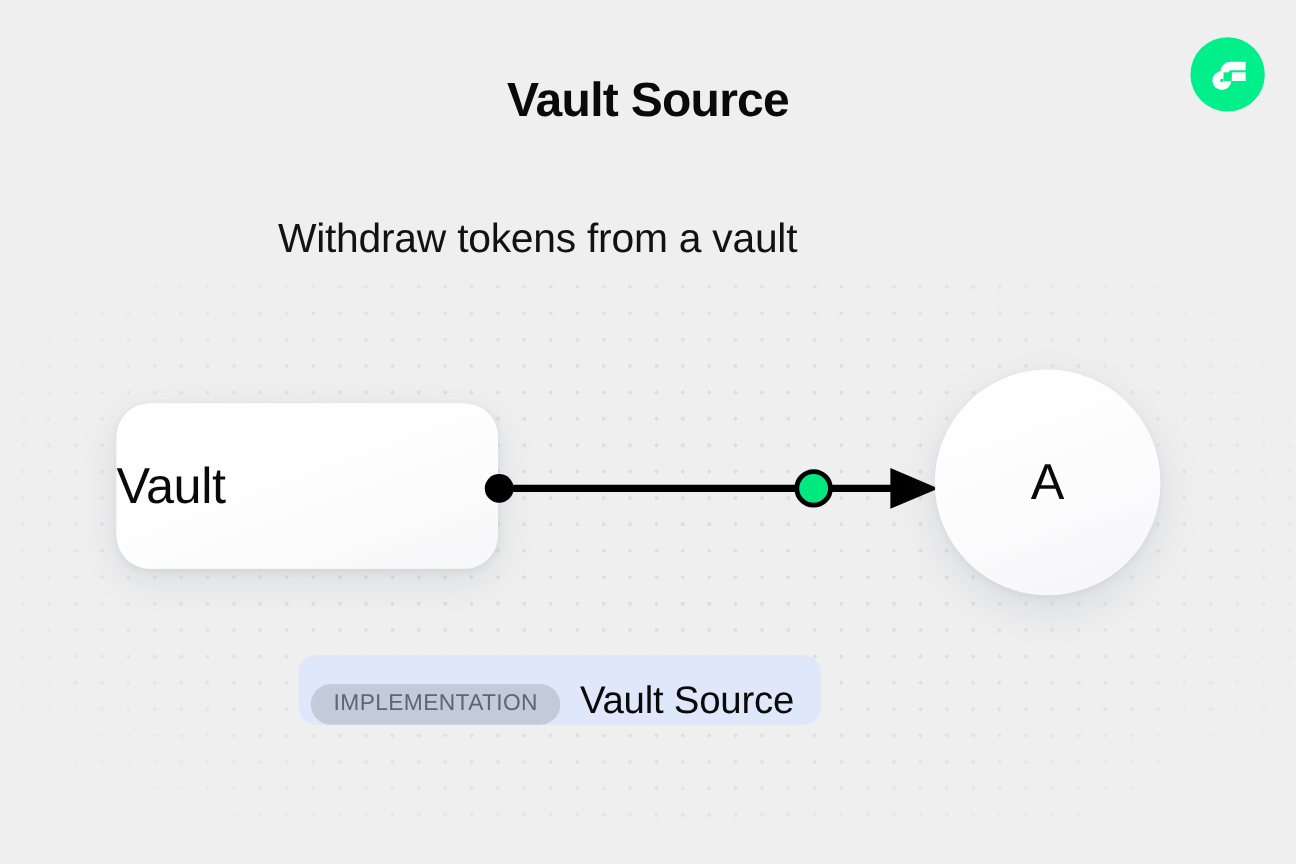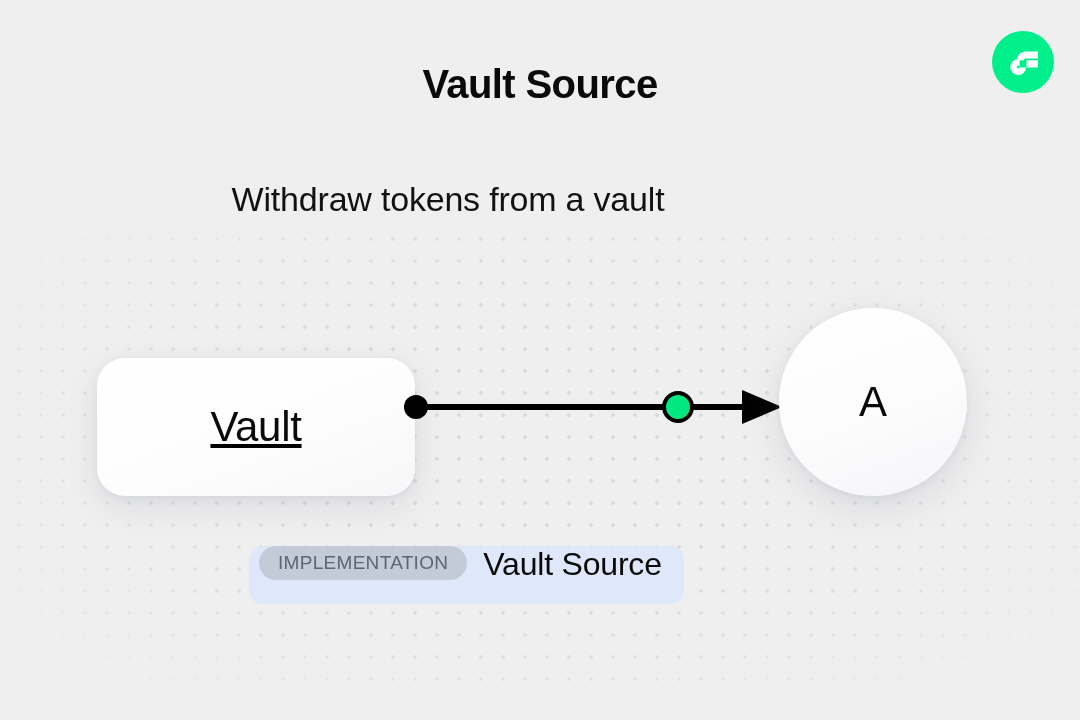--- a/index.html
+++ b/index.html
@@ -75,30 +75,29 @@
     display: flex;
     align-items: center;
     justify-content: center;
   }
   .brand-logo svg { display: block; }
 
   
   .node-vault {
     position: absolute;
     left: 97px;
-    top: 358px;
+    top: 336px;
     width: 318px;
     height: 138px;
     border-radius: 28px;
     background: linear-gradient(160deg, #ffffff 0%, #fdfdfd 55%, #f7f7f9 100%);
     box-shadow: 0 10px 30px rgba(120,125,150,0.16), 0 2px 6px rgba(120,125,150,0.10);
     display: flex;
     align-items: center;
-    justify-content: center;
-    text-decoration: underline;
+    justify-content: flex-start;
   }
   .node-vault .node-label {
     font-size: 42px;
     font-weight: 400;
     color: #0a0a0a;
     letter-spacing: -0.3px;
   }
 
   .node-account {
     position: absolute;
@@ -132,21 +131,21 @@
   
   .impl-bar {
     position: absolute;
     left: 249px;
     top: 546px;
     height: 58px;
     padding: 0 22px 0 10px;
     border-radius: 14px;
     background: #dfe8fa;
     display: flex;
-    align-items: flex-start;
+    align-items: flex-end;
     gap: 16px;
   }
   .impl-tag {
     background: #c3cbd9;
     color: #5e6672;
     border-radius: 20px;
     padding: 7px 19px 8px 19px;
     font-size: 19px;
     font-weight: 500;
     letter-spacing: 0.3px;

